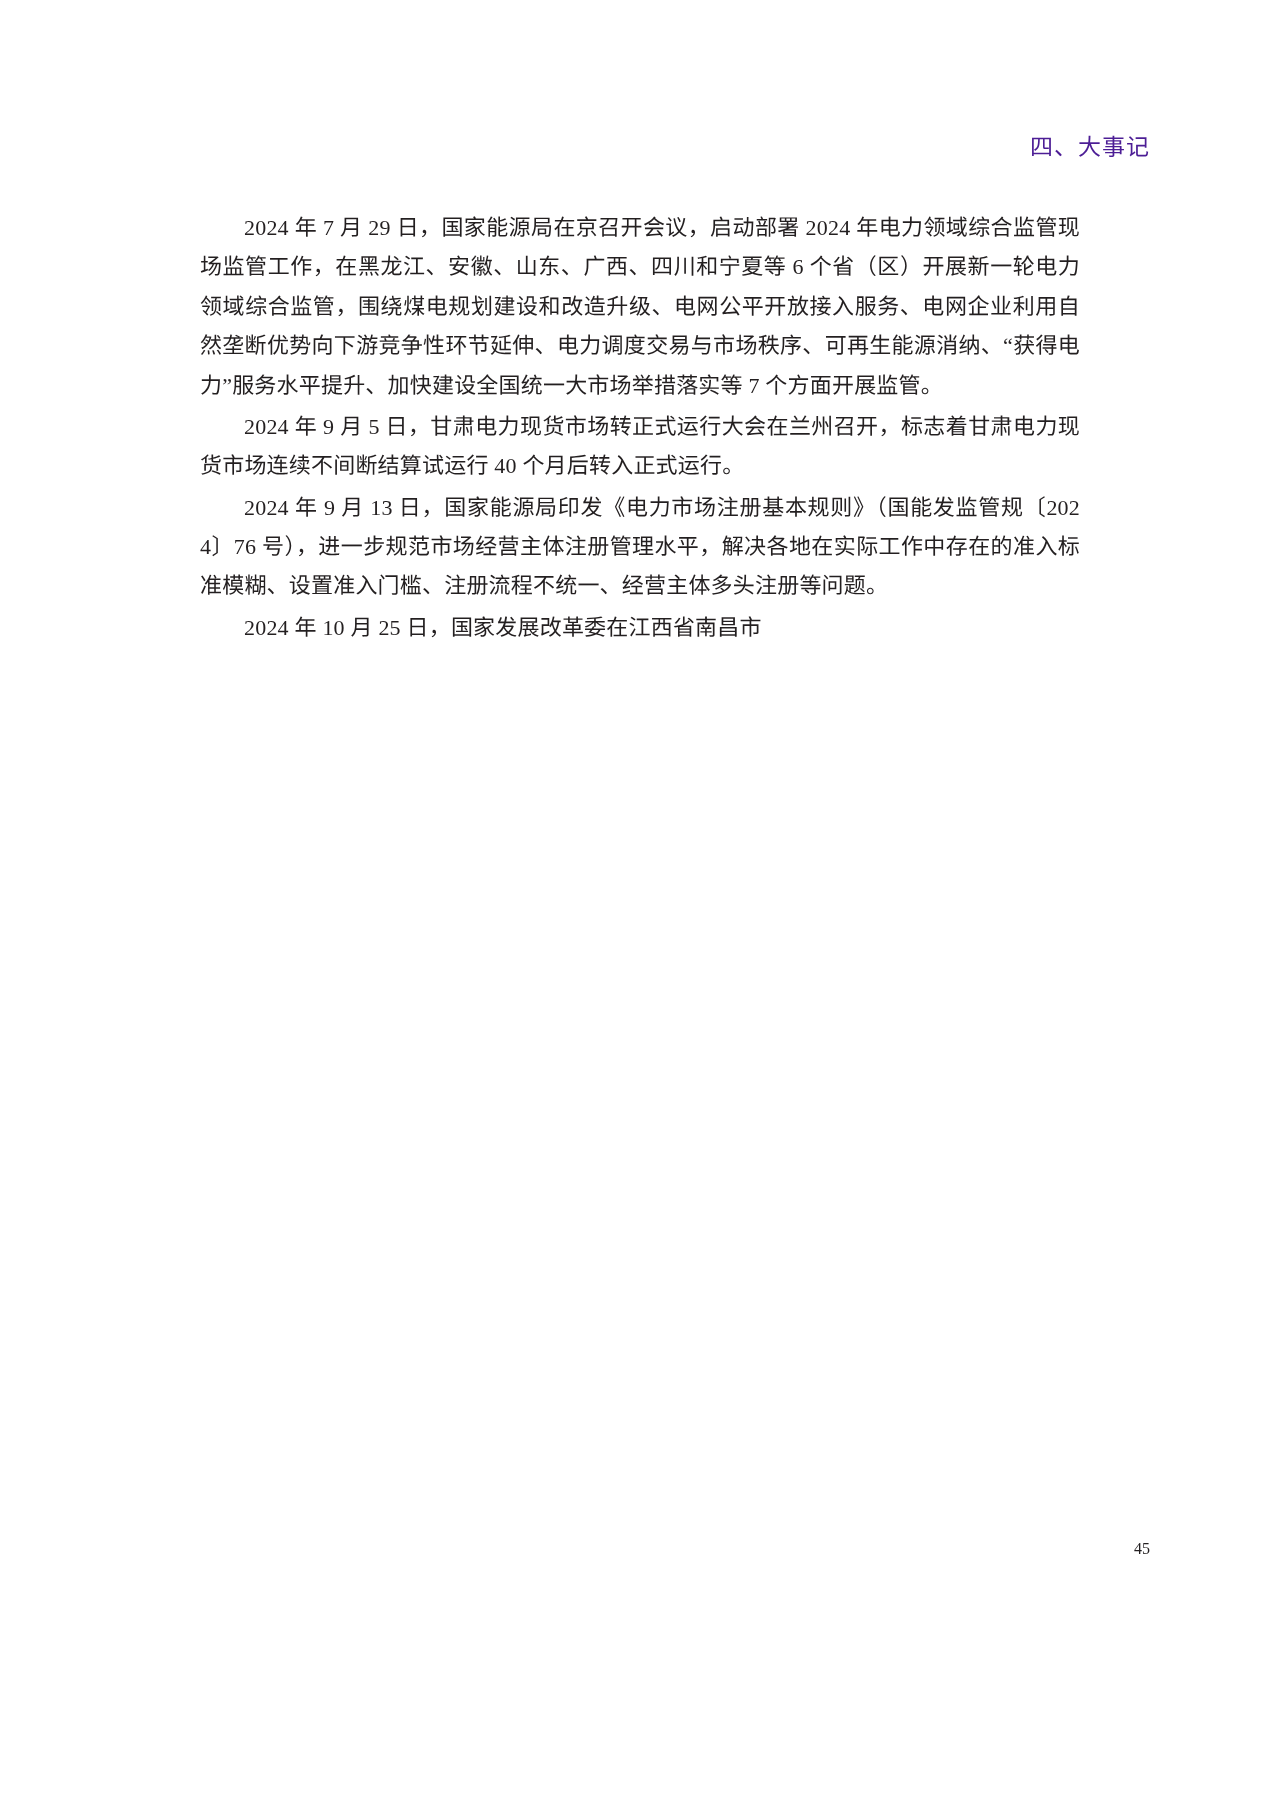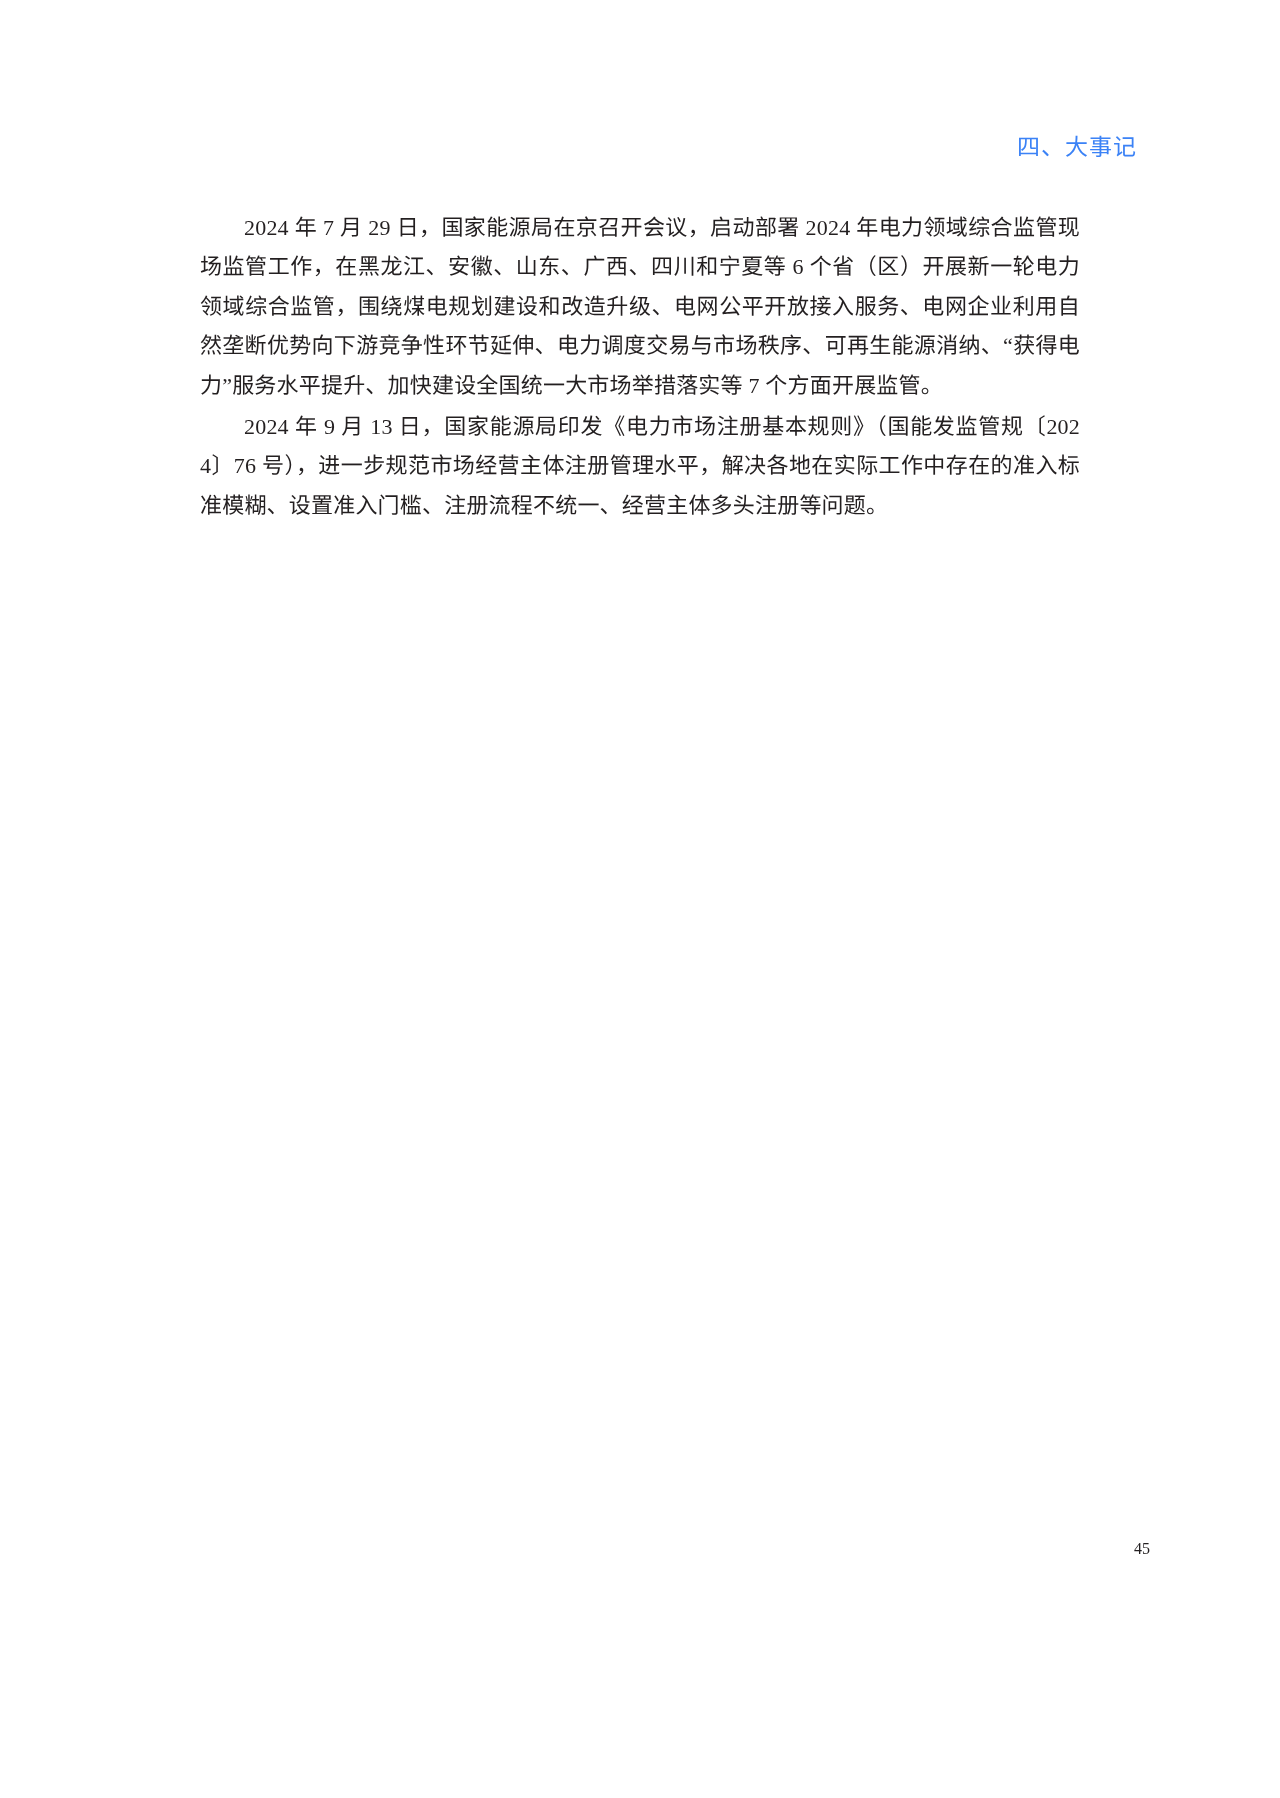--- a/index.html
+++ b/index.html
@@ -20,24 +20,24 @@
     position: relative;
     width: 1280px;
     height: 1798px;
     box-sizing: border-box;
     padding: 0;
   }
 
   .header {
     position: absolute;
     top: 128px;
-    right: 143px;
+    right: 130px;
     font-size: 23px;
     letter-spacing: 1px;
-    color: #3b82f6;
+    color: #4c1d95;
     font-family: "Liberation Serif", "DejaVu Serif", serif;
   }
 
   .content {
     position: absolute;
     top: 208px;
     left: 200px;
     width: 880px;
   }
 
@@ -62,18 +62,20 @@
 </style>
 </head>
 <body>
 
 <div class="page">
 
   <div class="header">四、大事记</div>
 
   <div class="content">
     <p class="para">2024 年 7 月 29 日，国家能源局在京召开会议，启动部署 2024 年电力领域综合监管现场监管工作，在黑龙江、安徽、山东、广西、四川和宁夏等 6 个省（区）开展新一轮电力领域综合监管，围绕煤电规划建设和改造升级、电网公平开放接入服务、电网企业利用自然垄断优势向下游竞争性环节延伸、电力调度交易与市场秩序、可再生能源消纳、“获得电力”服务水平提升、加快建设全国统一大市场举措落实等 7 个方面开展监管。</p>
+    <p class="para">2024 年 9 月 5 日，甘肃电力现货市场转正式运行大会在兰州召开，标志着甘肃电力现货市场连续不间断结算试运行 40 个月后转入正式运行。</p>
     <p class="para">2024 年 9 月 13 日，国家能源局印发《电力市场注册基本规则》（国能发监管规〔2024〕76 号），进一步规范市场经营主体注册管理水平，解决各地在实际工作中存在的准入标准模糊、设置准入门槛、注册流程不统一、经营主体多头注册等问题。</p>
+    <p class="para">2024 年 10 月 25 日，国家发展改革委在江西省南昌市</p>
   </div>
 
   <div class="page-number">45</div>
 
 </div>
 
 </body></html>

